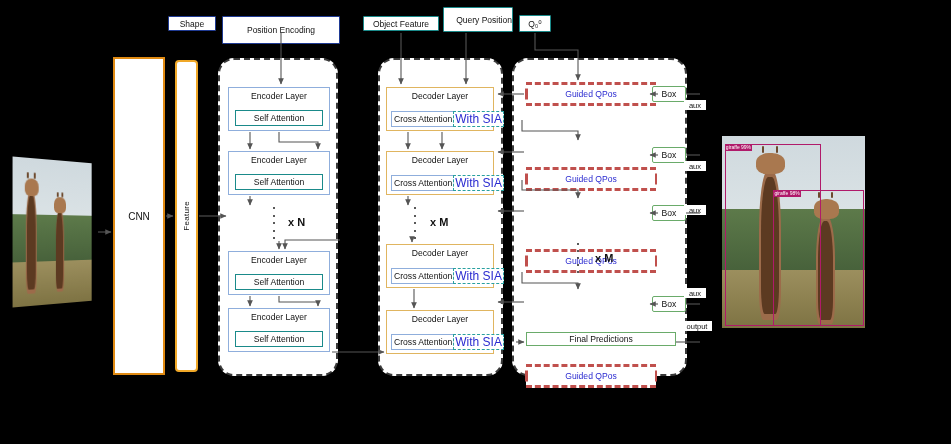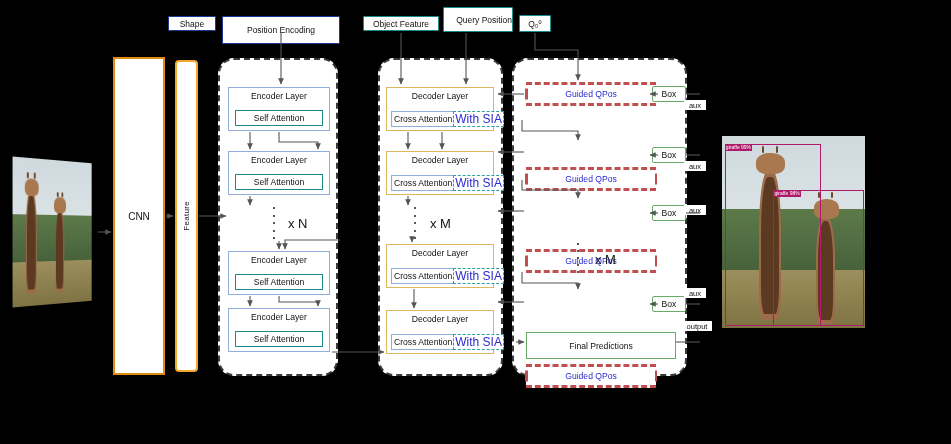--- a/index.html
+++ b/index.html
@@ -36,21 +36,21 @@
         color:#2a2ad0;font-size:8.6px;white-space:nowrap;position:relative;}
   .qpos:before,.qpos:after{content:"";position:absolute;top:50%;width:2.5px;height:11px;
         background:#c0504d;transform:translateY(-50%);}
   .qpos:before{left:-1px;} .qpos:after{right:-1px;}
 
   .sia{color:#2a2ad0;font-size:12px;border:1.4px dashed #2aa0a0;background:#fff;
        padding:0 1px;margin-left:1px;}
 
   .dots{display:flex;flex-direction:column;align-items:center;justify-content:space-between;}
   .dots i{width:2px;height:2px;background:#222;border-radius:50%;display:block;}
-  .xlab{font-size:13px;color:#111;}
+  .xlab{font-size:11px;color:#111;font-weight:bold;}
 
   .tag{background:#fff;color:#111;font-size:7.5px;display:flex;align-items:center;
        justify-content:center;white-space:nowrap;}
 
   svg.ov{position:absolute;left:0;top:0;width:951px;height:444px;pointer-events:none;}
 
   
   .photo{position:absolute;overflow:hidden;}
   .sky{position:absolute;left:0;top:0;right:0;height:55%;
        background:linear-gradient(#cfd9de,#dfe6e8);}
@@ -234,21 +234,21 @@
 <div class="abs xlab" style="left:595px;top:252px;">x M</div>
 
 <div class="abs qpos" style="left:526px;top:292px;width:130px;height:24px;">
   <span>Guided QPos</span>
 </div>
 <div class="abs bx green" style="left:652px;top:296px;width:34px;height:16px;border-radius:2px;">
   <span>Box</span>
 </div>
 <div class="abs tag" style="left:684px;top:288px;width:22px;height:10px;">aux</div>
 
-<div class="abs bx green" style="left:526px;top:332px;width:150px;height:27px;">
+<div class="abs bx green" style="left:526px;top:332px;width:150px;height:14px;">
   <span>Final Predictions</span>
 </div>
 <div class="abs tag" style="left:682px;top:321px;width:30px;height:10px;">output</div>
 
 <div class="photo" style="left:722px;top:136px;width:143px;height:192px;">
   <div class="sky"></div>
   <div class="trees"></div>
   <div class="grass"></div>
   <div class="neck" style="left:26%;top:18%;width:15%;height:78%;"></div>
   <div class="head" style="left:24%;top:9%;width:20%;height:11%;"></div>

